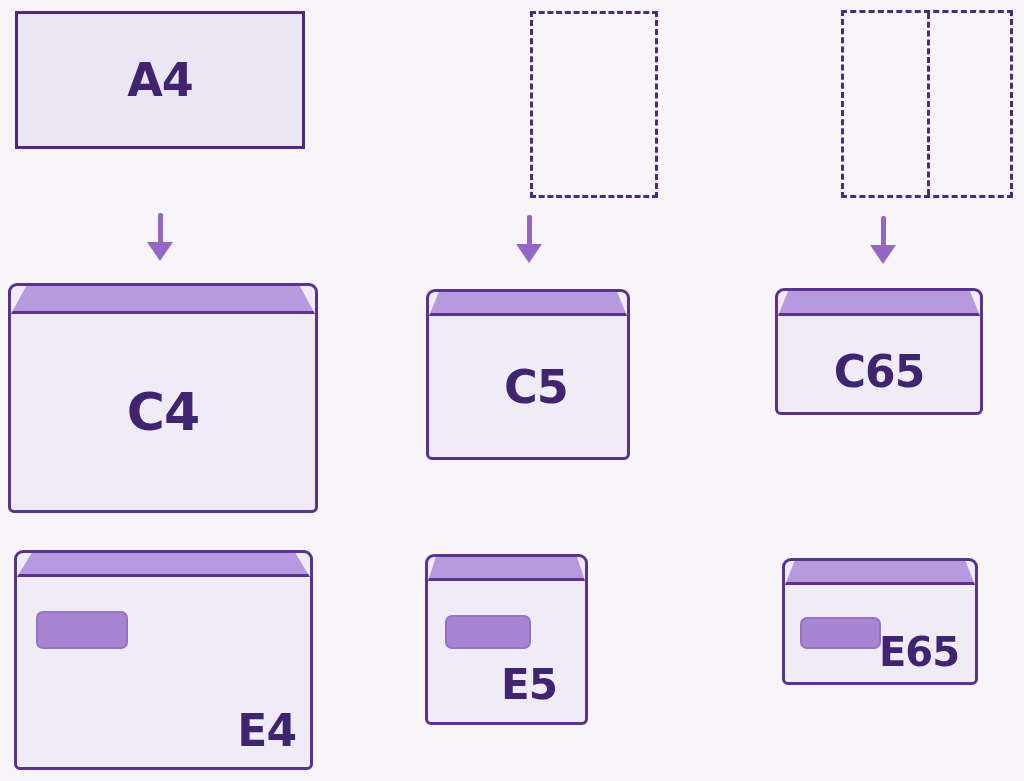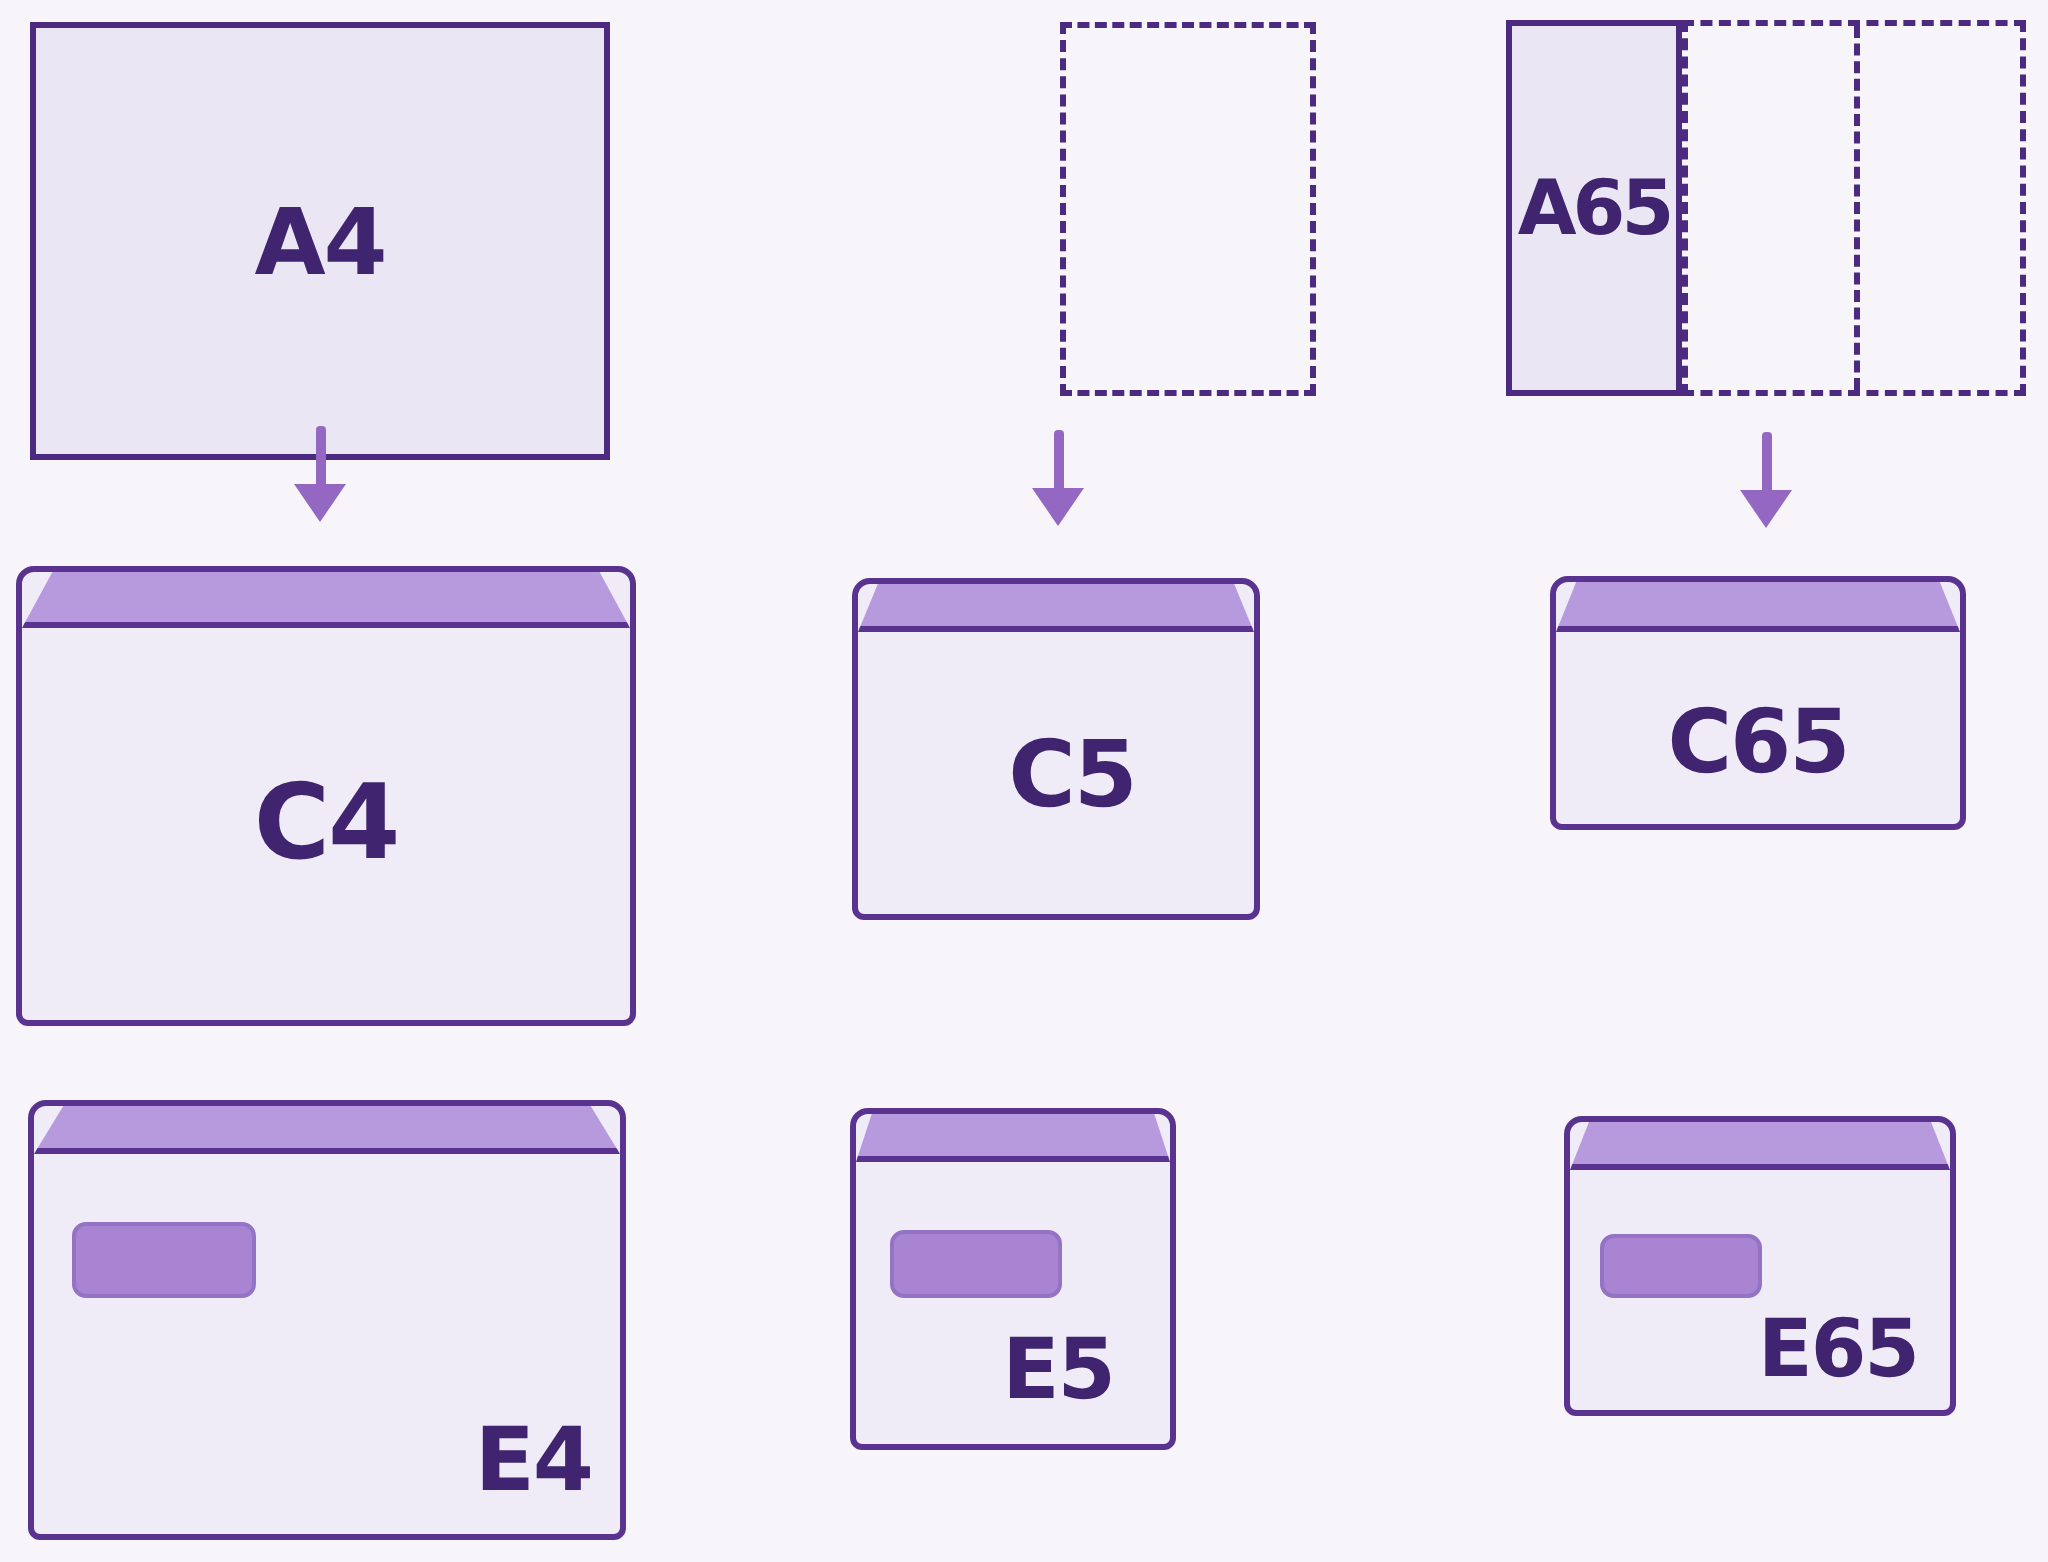--- a/index.html
+++ b/index.html
@@ -56,21 +56,21 @@
     display:flex;align-items:center;justify-content:center;
   }
   .corner-label{position:absolute;}
   .window{
     position:absolute;box-sizing:border-box;
     background:var(--window_fill,#a884d2);
     border:2px solid var(--window_border,#9472c4);
     border-radius:7px;
   }
   
-  .paper-a4{left:15px;top:11px;width:290px;height:219px;}
+  .paper-a4{left:15px;top:11px;width:290px;height:138px;}
   .paper-a4 .label{font-size:46px;}
   .arrow-4{left:147px;top:213px;}
   .env-c4{left:8px;top:283px;width:310px;height:230px;}
   .env-c4 .flap{height:28px;}
   .env-c4 .env-center-label{top:28px;}
   .env-c4 .label{font-size:52px;}
   .env-e4{left:14px;top:550px;width:299px;height:220px;}
   .env-e4 .flap{height:24px;}
   .env-e4 .window{left:19px;top:58px;width:92px;height:38px;}
   .env-e4 .corner-label{right:14px;bottom:14px;font-size:44px;}
@@ -90,21 +90,21 @@
   
   .paper-a65{left:753px;top:10px;width:88px;height:188px;}
   .paper-a65 .label{font-size:38px;letter-spacing:-2px;}
   .dashed-a65{left:841px;top:10px;width:172px;height:188px;}
   .divider-a65{left:927px;top:13px;height:182px;width:0;}
   .arrow-65{left:870px;top:216px;}
   .env-c65{left:775px;top:288px;width:208px;height:127px;}
   .env-c65 .flap{height:25px;}
   .env-c65 .env-center-label{top:25px;}
   .env-c65 .label{font-size:44px;margin-top:16px;}
-  .env-e65{left:782px;top:558px;width:196px;height:150px;padding-left:20px;}
+  .env-e65{left:782px;top:558px;width:196px;height:127px;padding-left:20px;}
   .env-e65 .flap{height:24px;}
   .env-e65 .window{left:15px;top:56px;width:81px;height:32px;}
   .env-e65 .corner-label{right:16px;bottom:10px;font-size:40px;}
 </style>
 </head>
 <body>
 
 <div class="canvas">
 
   <div class="paper paper-a4">
@@ -136,23 +136,20 @@
     <div class="env-center-label">
       <span class="label">C5</span>
     </div>
   </div>
   <div class="envelope env-e5">
     <div class="flap"></div>
     <div class="window"></div>
     <span class="label corner-label">E5</span>
   </div>
 
-  <div class="paper paper-a65">
-    <span class="label">A65</span>
-  </div>
   <div class="dashed dashed-a65"></div>
   <div class="dash-divider divider-a65"></div>
   <div class="arrow arrow-65">
     <div class="shaft"></div>
     <div class="head"></div>
   </div>
   <div class="envelope env-c65">
     <div class="flap"></div>
     <div class="env-center-label">
       <span class="label">C65</span>

